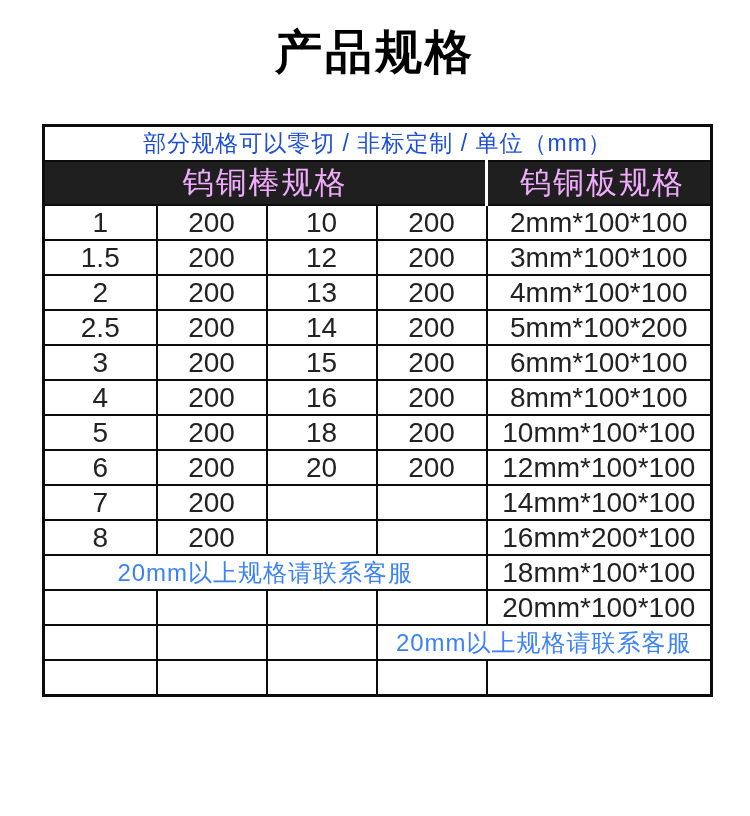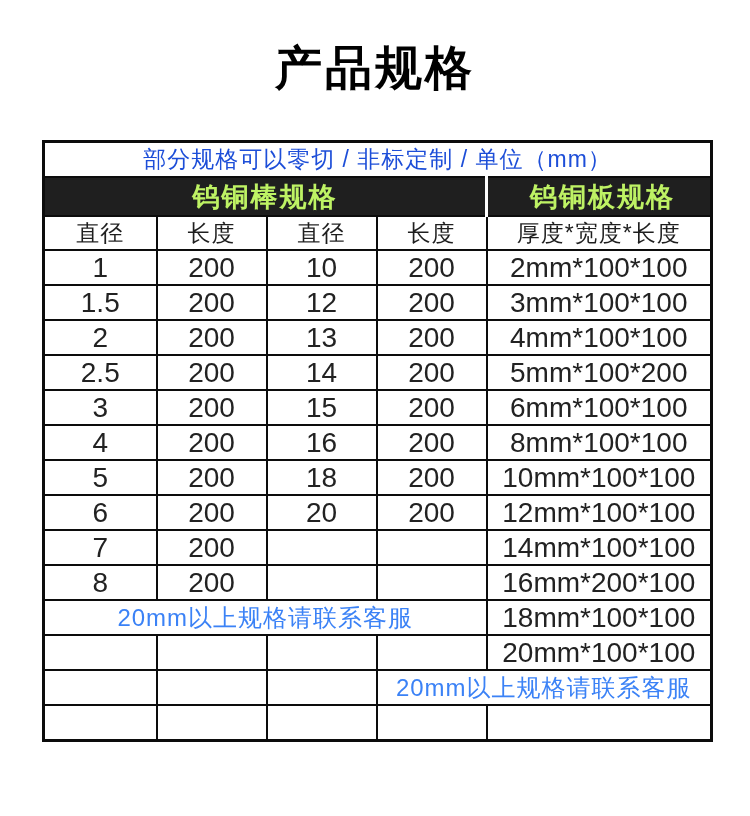--- a/index.html
+++ b/index.html
@@ -11,21 +11,21 @@
     overflow: hidden;
     font-family: "Liberation Sans", "DejaVu Sans", sans-serif;
   }
   .page {
     width: 750px;
     height: 816px;
     background: #ffffff;
   }
   .title {
     margin: 0;
-    padding-top: 40px;
+    padding-top: 24px;
     height: 56px;
     line-height: 56px;
     text-align: center;
     font-size: 47px;
     font-weight: 700;
     color: #000000;
     letter-spacing: 3px;
   }
   table.spec-table {
     border-collapse: collapse;
@@ -50,23 +50,23 @@
   td.notice {
     height: 33px;
     font-size: 23px;
     font-weight: 400;
     color: #1d4ed8;
     letter-spacing: 1px;
   }
   th.section {
     height: 37px;
     background: #1f1f1f;
-    color: #bef264;
-    font-size: 27px;
-    font-weight: 700;
+    color: #f0abfc;
+    font-size: 31px;
+    font-weight: 400;
     letter-spacing: 2px;
   }
   th.section.plate {
     border-left: 3px solid #ffffff;
     padding-left: 7px;
   }
   th.colhead {
     height: 32px;
     font-size: 23px;
     font-weight: 400;
@@ -101,27 +101,20 @@
         <col class="c5">
     </colgroup>
     <thead>
       <tr>
         <td class="notice" colspan="5">部分规格可以零切 / 非标定制 / 单位（mm）</td>
       </tr>
       <tr>
         <th class="section rod" colspan="4">钨铜棒规格</th>
         <th class="section plate">钨铜板规格</th>
       </tr>
-      <tr>
-        <th class="colhead">直径</th>
-        <th class="colhead">长度</th>
-        <th class="colhead">直径</th>
-        <th class="colhead">长度</th>
-        <th class="colhead">厚度*宽度*长度</th>
-      </tr>
     </thead>
     <tbody id="spec-tbody">
         <tr>
           <td>1</td>
           <td>200</td>
           <td>10</td>
           <td>200</td>
           <td>2mm*100*100</td>
         </tr>
         <tr>

